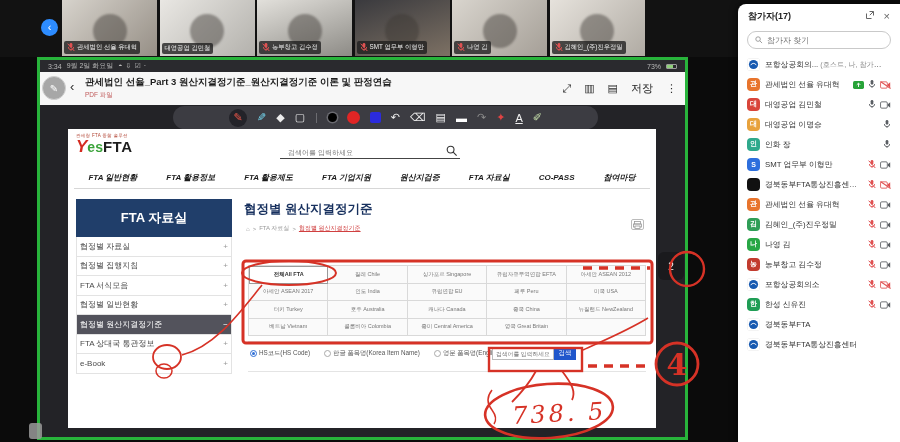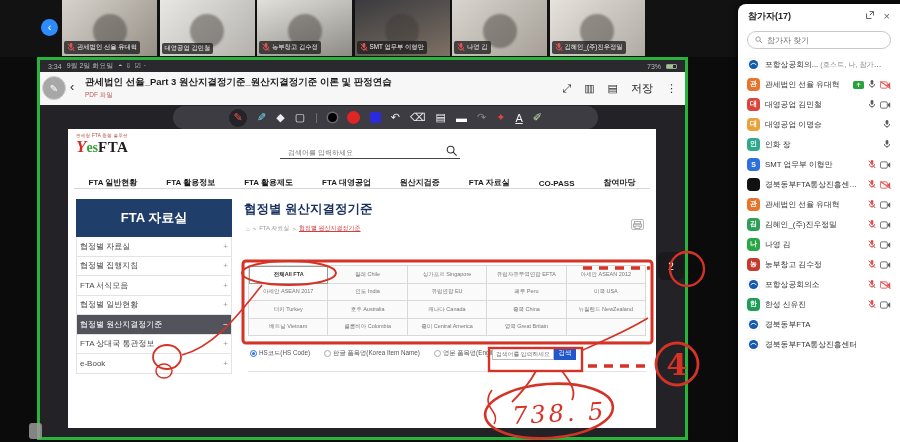--- a/index.html
+++ b/index.html
@@ -46,30 +46,30 @@
     border-radius:12px; display:flex; align-items:center; justify-content:center; gap:10px; z-index:6;}
   .tool { display:inline-flex; align-items:center; justify-content:center; font-size:11px; cursor:pointer;}
   .tool.selected { width:18px; height:18px; background:#232329; border-radius:50%; }
   .swatch { display:inline-block; cursor:pointer;}
   .tdiv { color:#77777c; font-size:10px; }
 
   
   .page { position:absolute; left:28px; top:69px; width:588px; height:299px; background:#fff; overflow:hidden;}
   .logo { position:absolute; left:8px; top:4px; }
   .logo .tag { font-size:4.5px; color:#b04030; letter-spacing:.3px;}
-  .logo .brand { line-height:1;font-family:Liberation Serif, serif; }
+  .logo .brand { line-height:1; }
   .brand .y { color:#d42b20; font-size:17px; font-weight:bold; font-style:italic;}
   .brand .es { color:#3aa33a; font-size:14px; font-weight:bold;}
   .brand .fta { color:#1d1d1d; font-size:15px; font-weight:bold; letter-spacing:.5px;}
   .site-search { position:absolute; left:212px; top:12px; width:180px; height:18px; border-bottom:1.5px solid #444;}
   .site-search input { width:150px; border:0; outline:0; font-size:7px; color:#555; background:transparent; padding:4px 0 0 8px;
     font-family:"Liberation Sans",sans-serif;}
   .site-search .mag { position:absolute; right:2px; top:2px; cursor:pointer;}
   .site-nav { position:absolute; left:6px; top:38px; width:576px; height:22px; display:flex;
-    align-items:flex-end; justify-content:space-around; border-bottom:1px solid #d7d7d7;}
+    align-items:center; justify-content:space-around; border-bottom:1px solid #d7d7d7;font-style:italic;}
   .site-nav span { font-size:8px; font-weight:bold; color:#1c1c1c; cursor:pointer; white-space:nowrap;}
   .sidebar { position:absolute; left:8px; top:70px; width:156px; }
   .sidebar .sb-head { height:38px; background:#203e6a; color:#fff; font-size:13px; font-weight:bold;
     display:flex; align-items:center; justify-content:center;}
   .sb-item { height:19.5px; border:1px solid #e3e3e3; border-top:0; font-size:8px; color:#4a4a4a;
     display:flex; align-items:center; justify-content:space-between; padding:0 3px; cursor:pointer; background:#fff;}
   .sb-item .mk { color:#999; }
   .sb-item.sel { background:#53535c; color:#fff; } .sb-item.sel .mk{ color:#fff; }
   .content { position:absolute; left:176px; top:72px; width:406px; height:224px;}
   .c-title { font-size:12.5px; font-weight:bold; color:#17305e;}
@@ -259,21 +259,21 @@
           <svg width="12" height="12" viewBox="0 0 12 12">
               <circle cx="4.6" cy="4.6" r="3.4" fill="none" stroke="#333" stroke-width="1.1"></circle>
               <line x1="7.2" y1="7.2" x2="10.6" y2="10.6" stroke="#333" stroke-width="1.1"></line>
             </svg>
         </span>
       </div>
       <div class="site-nav" id="site-nav">
           <span>FTA 일반현황</span>
           <span>FTA 활용정보</span>
           <span>FTA 활용제도</span>
-          <span>FTA 대영공업</span>
+          <span>FTA 기업지원</span>
           <span>원산지검증</span>
           <span>FTA 자료실</span>
           <span>CO-PASS</span>
           <span>참여마당</span>
         </div>
 
       <div class="sidebar">
         <div class="sb-head">FTA 자료실</div>
         <div id="sb-items">
             <div class="sb-item">

